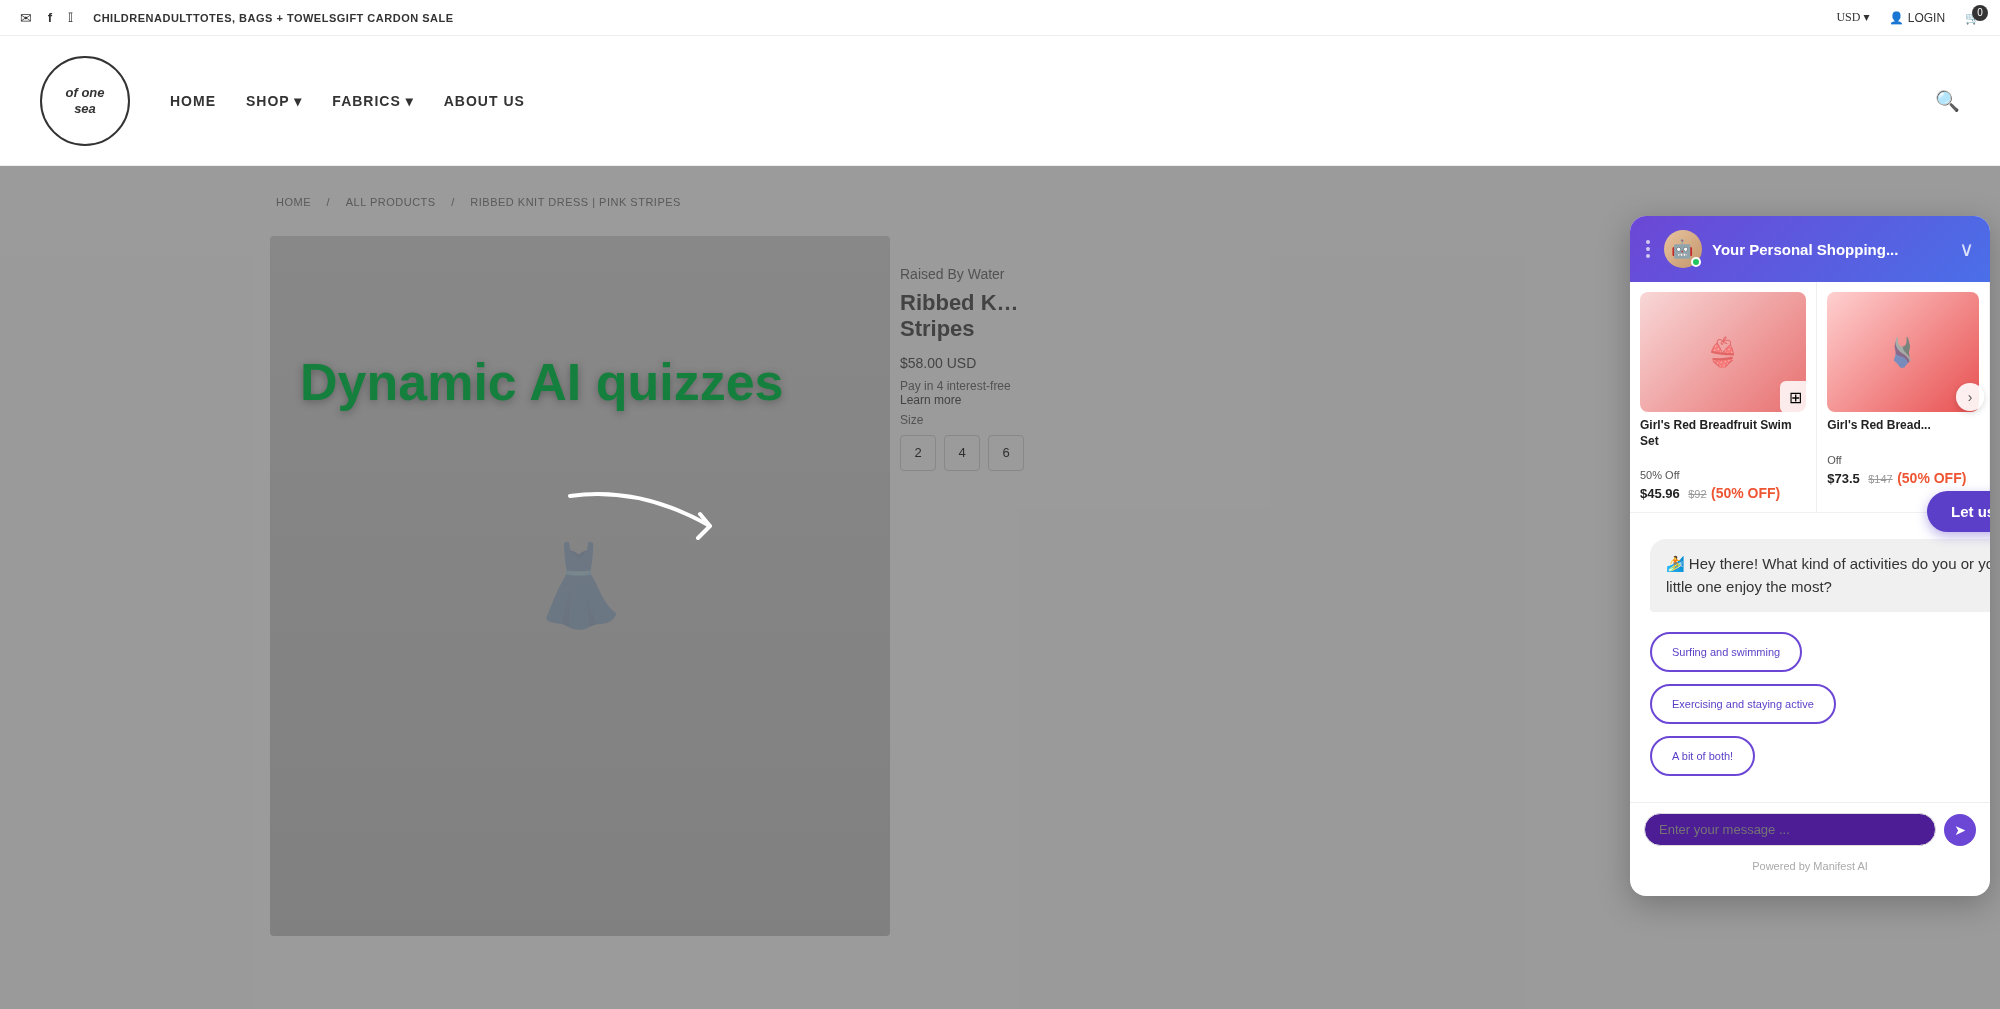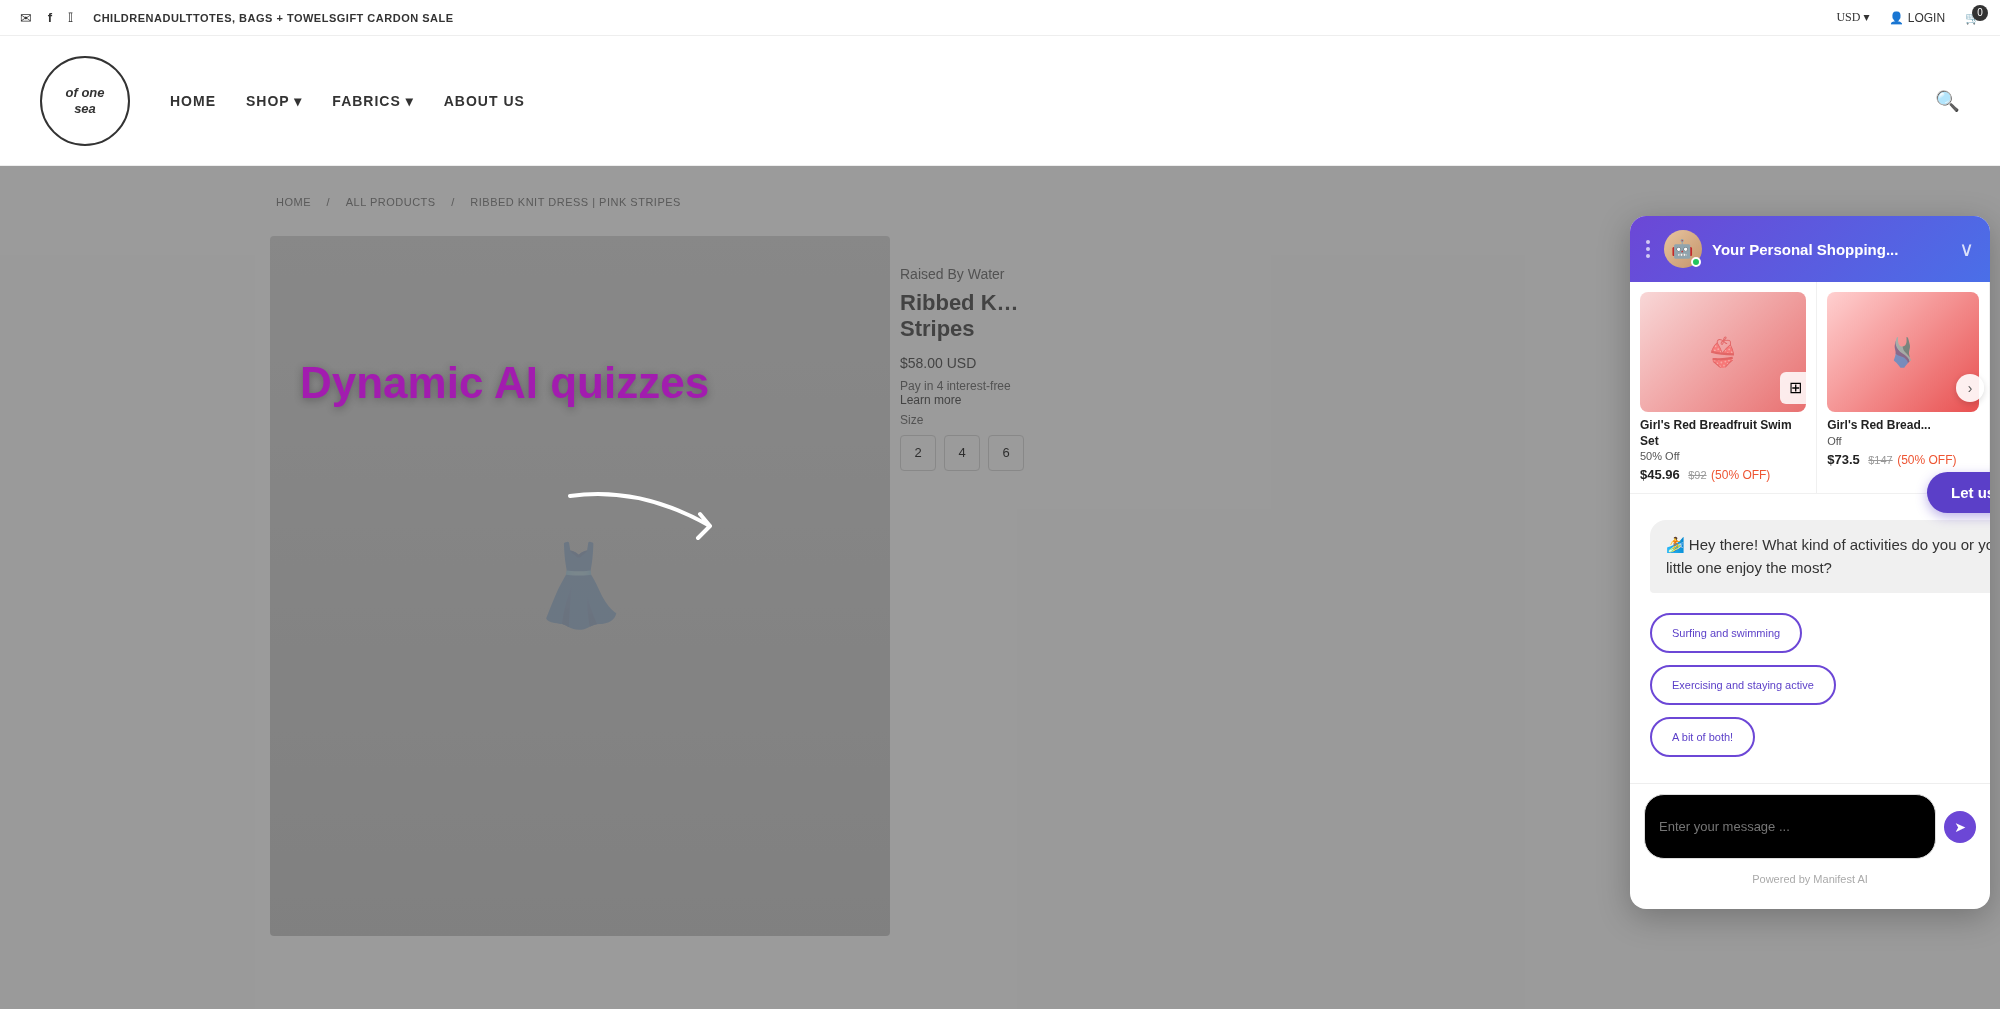--- a/index.html
+++ b/index.html
@@ -78,24 +78,24 @@
       top: 70px; left: 270px;
       width: 620px; height: 700px;
       background: #ddd;
       border-radius: 4px;
       z-index: 1;
     }
 
     
     .ai-text-overlay {
       position: absolute;
-      top: 192px; left: 300px;
+      top: 186px; left: 300px;
       z-index: 10;
-      color: #a21caf;
-      font-size: 44px;
+      color: #15803d;
+      font-size: 52px;
       font-weight: 700;
       text-shadow: 0 2px 8px rgba(0,0,0,0.3);
     }
 
     
     .arrow-overlay {
       position: absolute;
       top: 310px; left: 560px;
       z-index: 10;
       width: 220px; height: 80px;
@@ -167,25 +167,25 @@
     }
     .chat-product-card:last-child { border-right: none; }
     .chat-product-img {
       width: 100%; height: 120px;
       background: linear-gradient(135deg, #f4b8b8, #e87070);
       border-radius: 8px;
       margin-bottom: 6px;
       display: flex; align-items: center; justify-content: center;
       font-size: 28px;
     }
-    .chat-product-name { font-size: 12px; font-weight: 600; color: #222; margin-bottom: 1px; line-height: 1.3; }
+    .chat-product-name { font-size: 12px; font-weight: 600; color: #222; margin-bottom: 20px; line-height: 1.3; }
     .chat-product-discount { font-size: 11px; color: #555; margin-bottom: 3px; }
     .chat-product-price { font-size: 13px; color: #222; font-weight: 600; }
     .chat-product-original { font-size: 11px; color: #999; text-decoration: line-through; margin-left: 4px; }
-    .chat-product-badge { font-size: 12px; color: #e53; font-weight: 400; }
+    .chat-product-badge { font-size: 14px; color: #e53; font-weight: 700; }
 
     .chat-nav-arrow {
       position: absolute; right: 6px; top: 50%; transform: translateY(-50%);
       width: 28px; height: 28px; background: rgba(255,255,255,0.9);
       border-radius: 50%; display: flex; align-items: center; justify-content: center;
       font-size: 14px; color: #555; cursor: pointer; box-shadow: 0 2px 6px rgba(0,0,0,0.15);
     }
     .chat-grid-icon {
       position: absolute; left: 50%; top: 50%; transform: translate(-50%, -50%);
       width: 32px; height: 32px; background: rgba(255,255,255,0.85);
@@ -243,25 +243,25 @@
       padding: 10px 14px;
       border-top: 1px solid #eee;
       display: flex;
       align-items: center;
       gap: 8px;
     }
     .chat-input {
       flex: 1;
       border: 1px solid #ddd;
       border-radius: 20px;
-      padding: 24px 14px;
+      padding: 8px 14px;
       font-size: 13px;
       color: #999;
       outline: none;
-      background: #000000;
+      background: #4c1d95;
     }
     .chat-send-btn {
       width: 32px; height: 32px;
       background: #6c47d6;
       border-radius: 50%;
       display: flex; align-items: center; justify-content: center;
       cursor: pointer; color: #fff; font-size: 14px;
     }
     .chat-powered {
       text-align: center;

